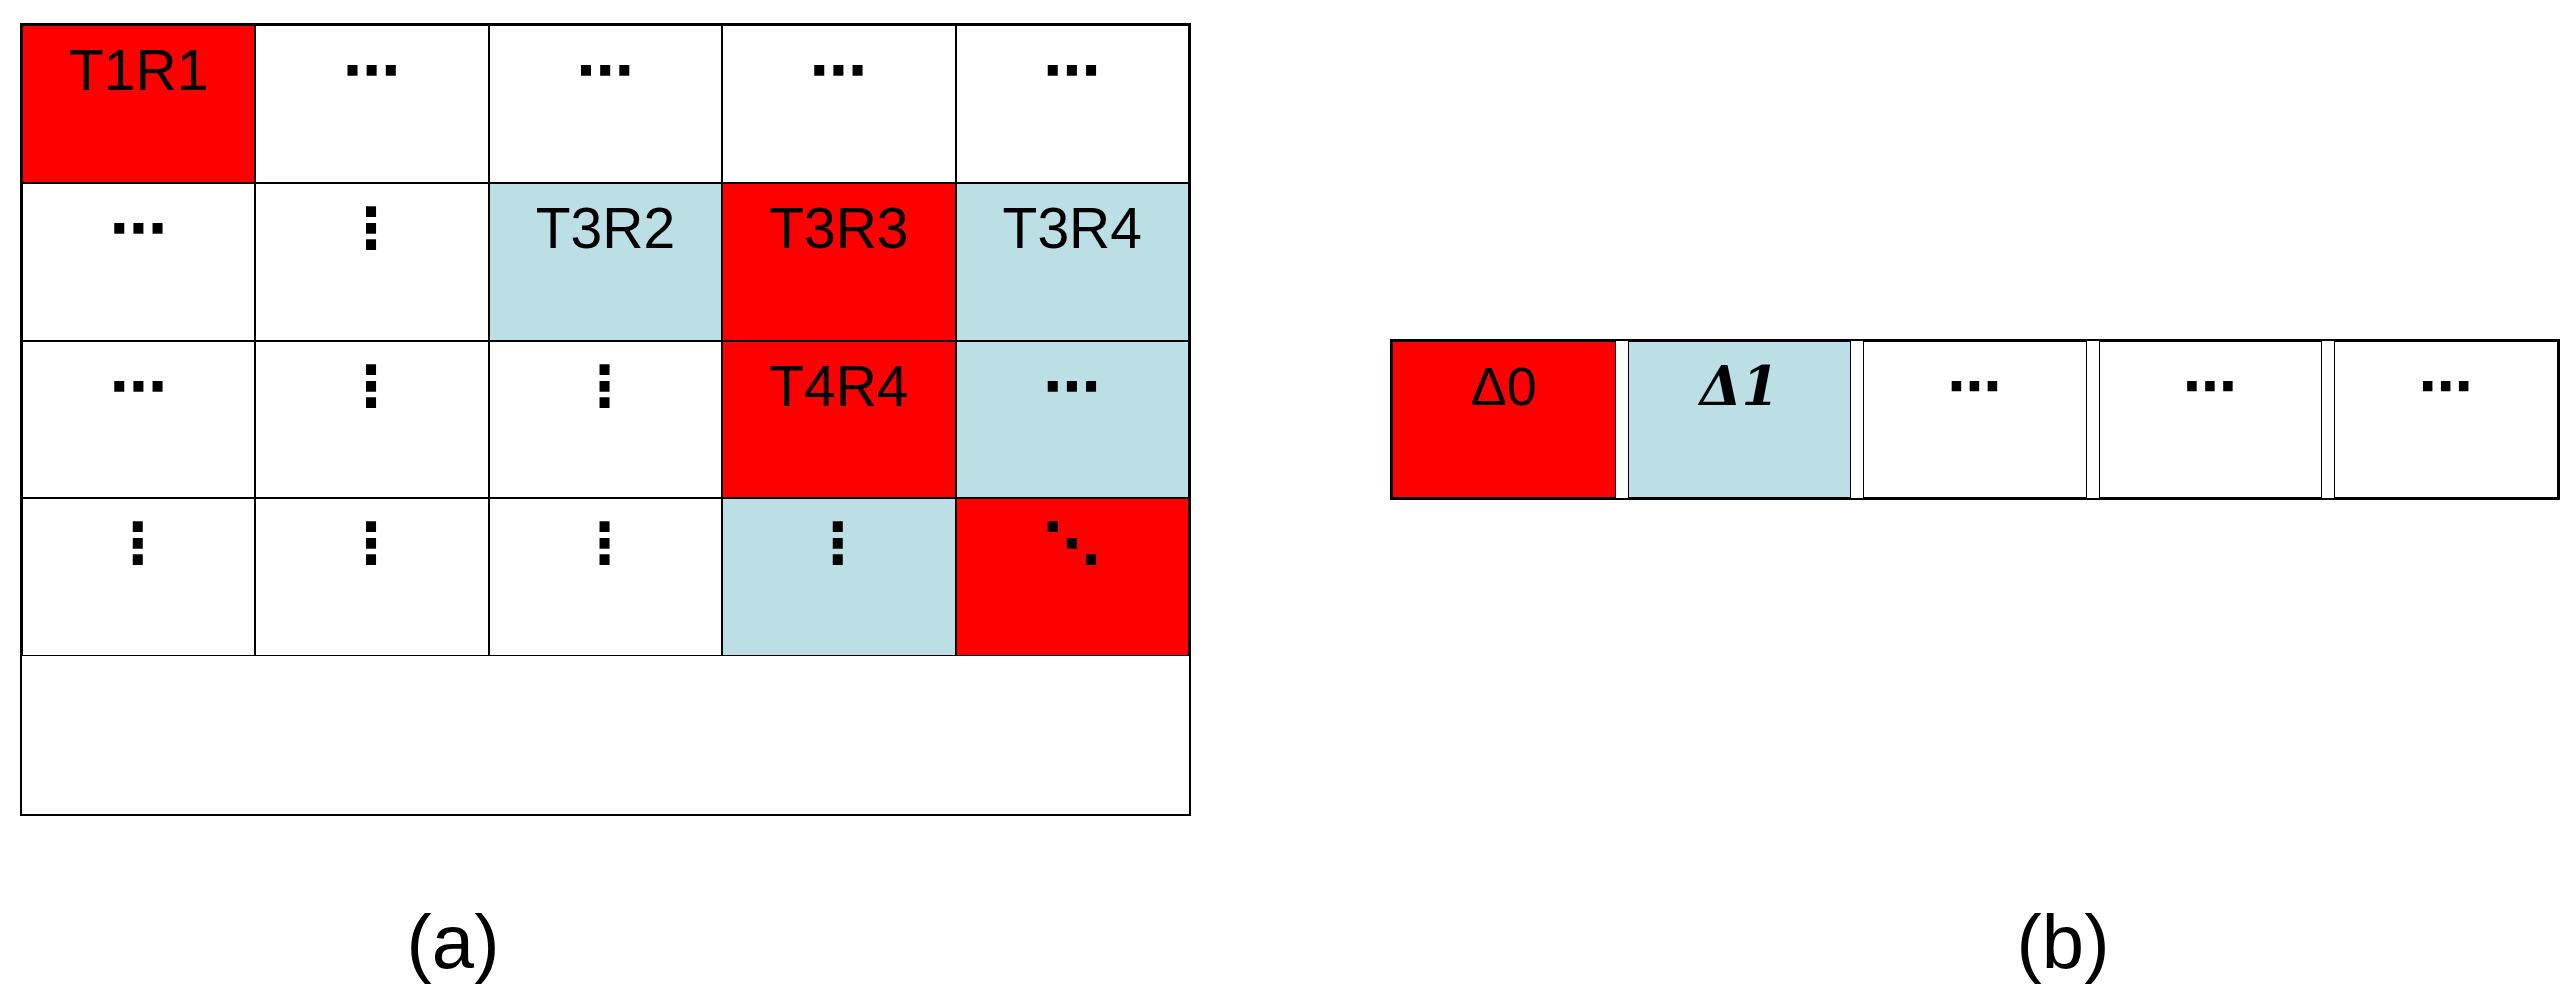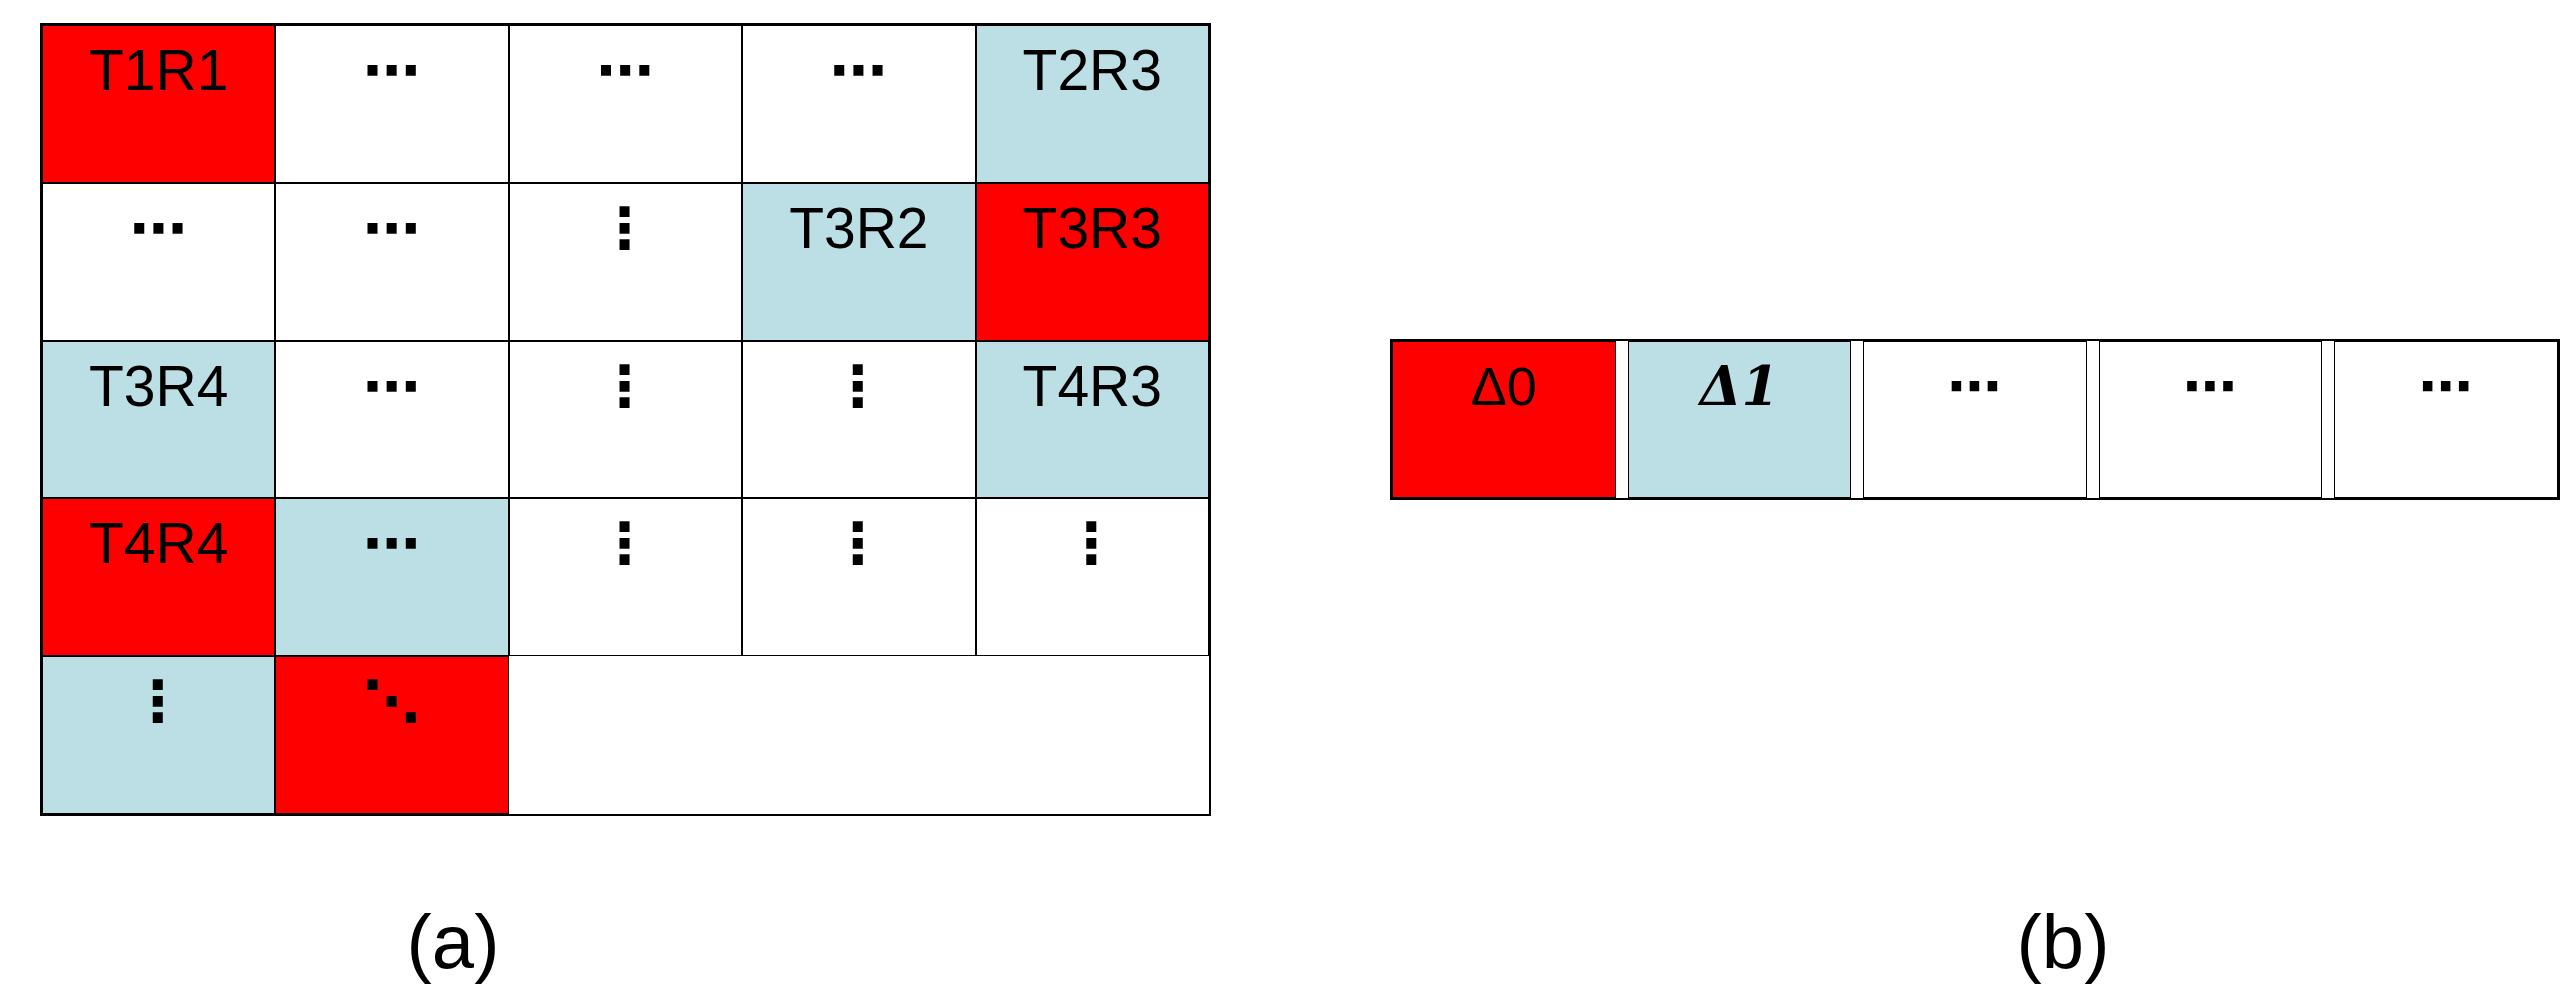--- a/index.html
+++ b/index.html
@@ -12,21 +12,21 @@
     height: 990px;
     background: #ffffff;
     font-family: "Liberation Sans", "DejaVu Sans", sans-serif;
     color: var(--text, #000);
     overflow: hidden;
   }
 
   
   .grid-a {
     position: absolute;
-    left: 40px;
+    left: 20px;
     top: 23px;
     width: 1171px;
     height: 793px;
     display: grid;
     grid-template-columns: repeat(5, 1fr);
     grid-template-rows: repeat(5, 1fr);
     border: 2.5px solid var(--border, #000);
     box-sizing: border-box;
   }
 
@@ -98,41 +98,39 @@
 
 
     <div class="cell bg-white dots">⋯</div>
 
     <div class="cell bg-white dots">⋯</div>
 
     <div class="cell bg-white dots">⋯</div>
 
 
 
-    <div class="cell bg-blue">T2R3</div>
 
     <div class="cell bg-white dots">⋯</div>
 
     <div class="cell bg-white dots">⋯</div>
 
     <div class="cell bg-white dots">⋮</div>
 
     <div class="cell bg-blue">T3R2</div>
 
     <div class="cell bg-red">T3R3</div>
 
     <div class="cell bg-blue">T3R4</div>
 
     <div class="cell bg-white dots">⋯</div>
 
     <div class="cell bg-white dots">⋮</div>
 
     <div class="cell bg-white dots">⋮</div>
 
-    <div class="cell bg-blue">T4R3</div>
 
     <div class="cell bg-red">T4R4</div>
 
     <div class="cell bg-blue dots">⋯</div>
 
     <div class="cell bg-white dots">⋮</div>
 
     <div class="cell bg-white dots">⋮</div>
 
     <div class="cell bg-white dots">⋮</div>

